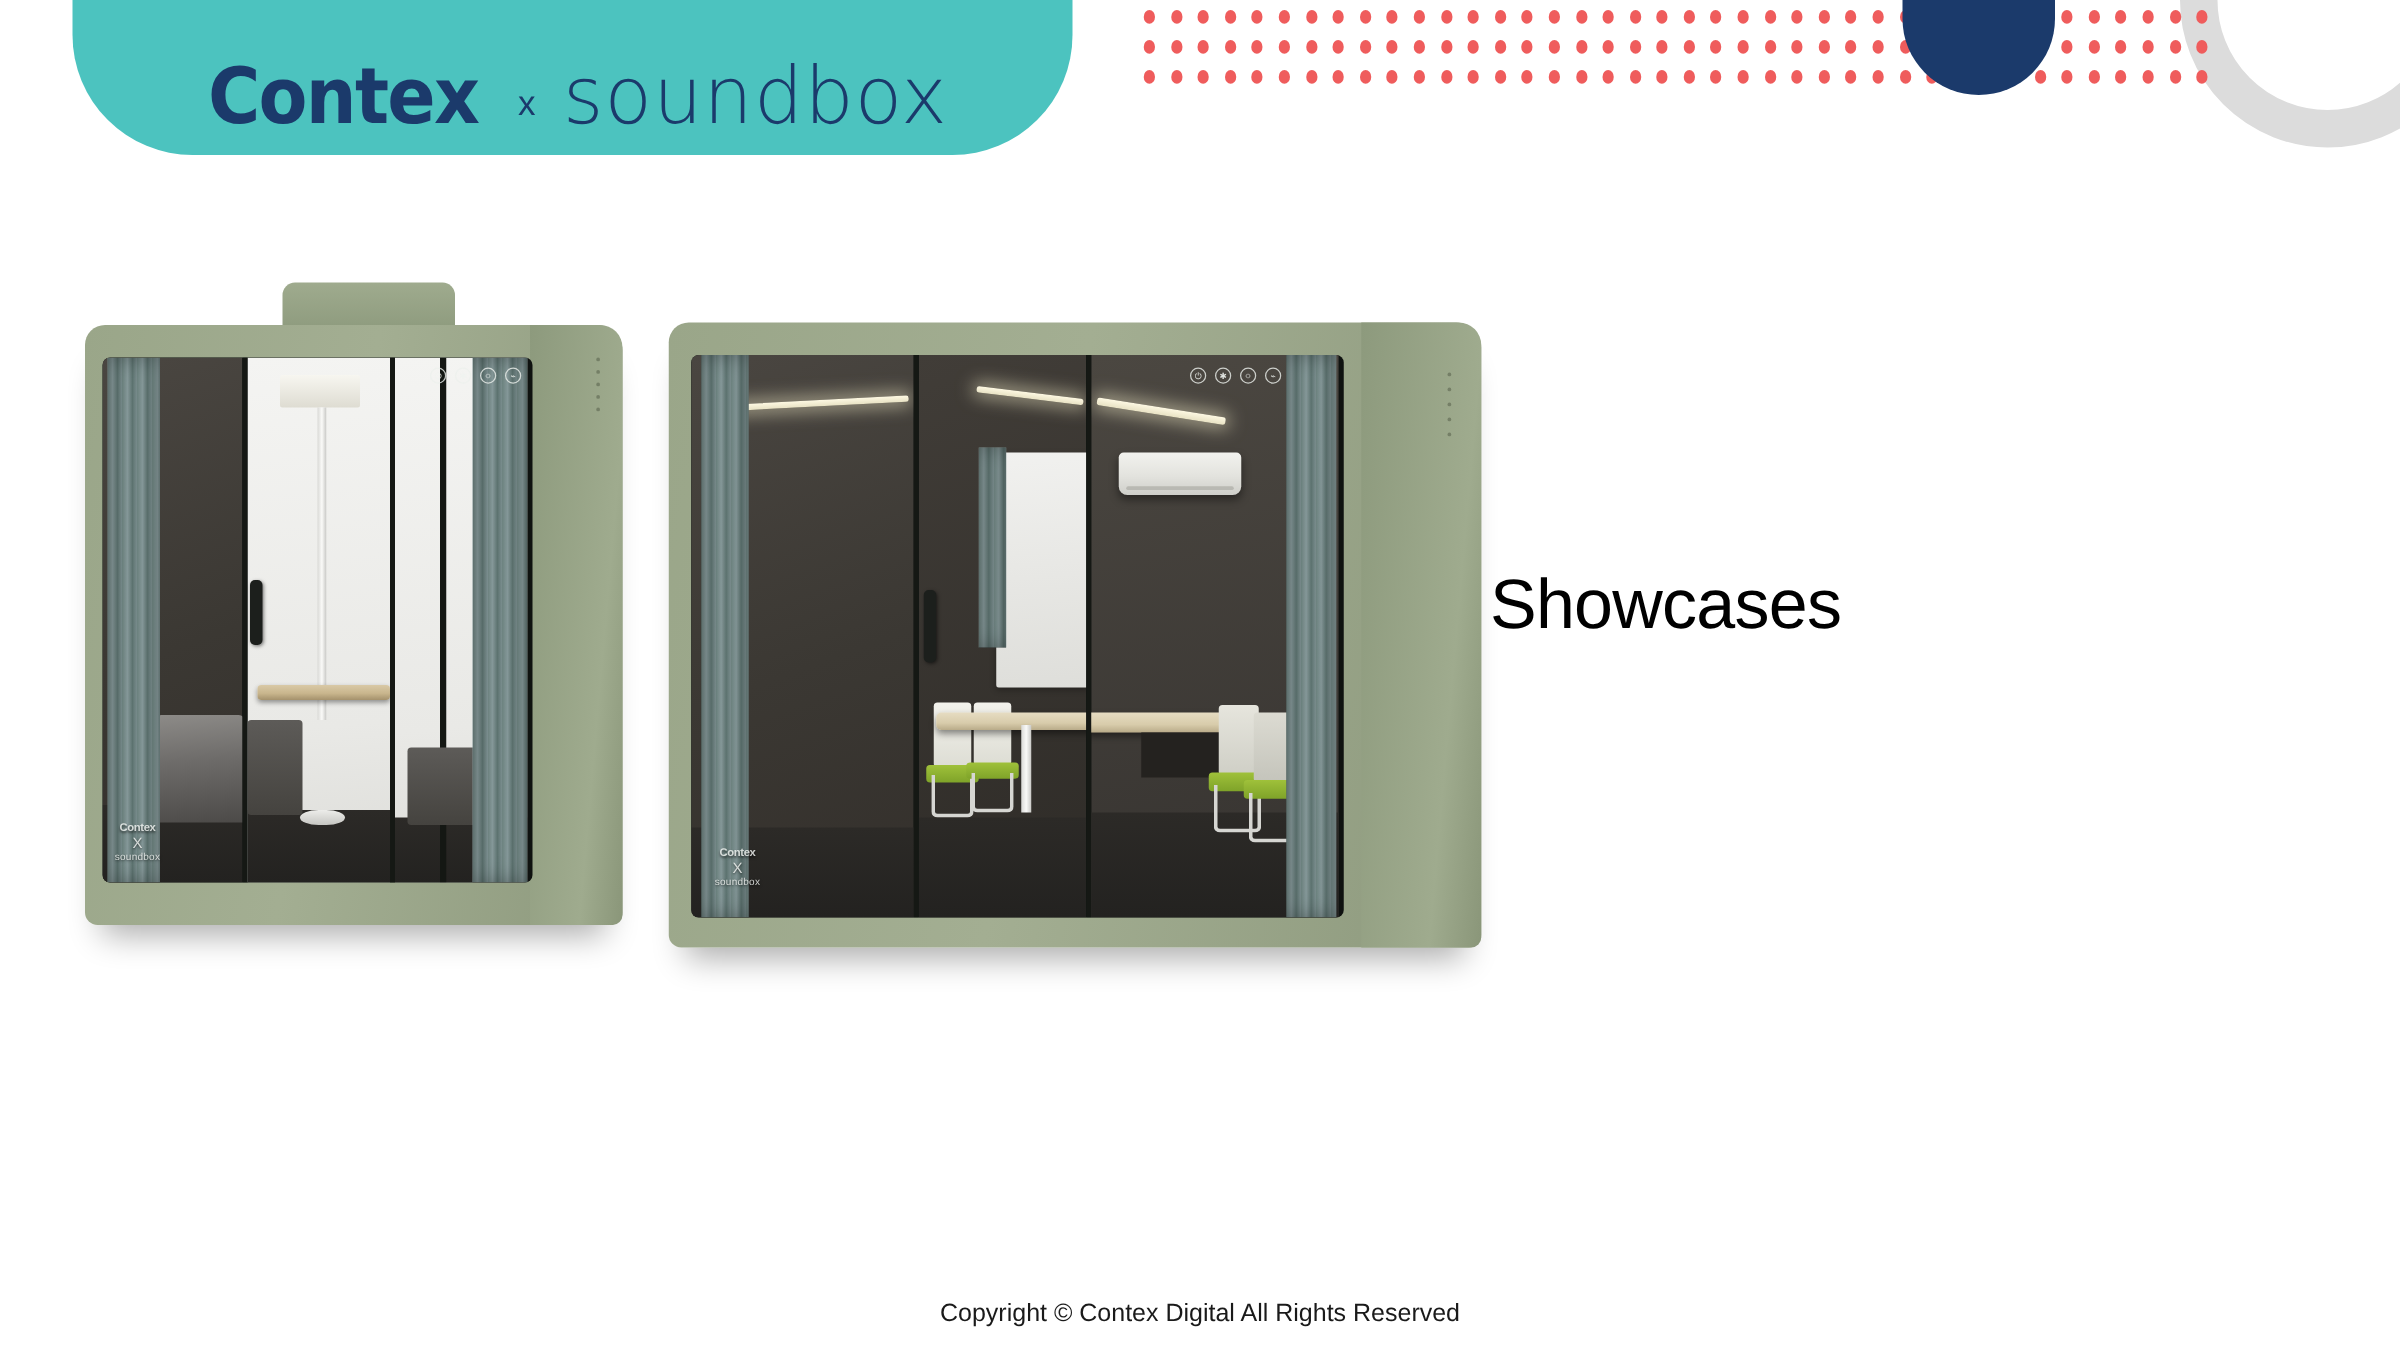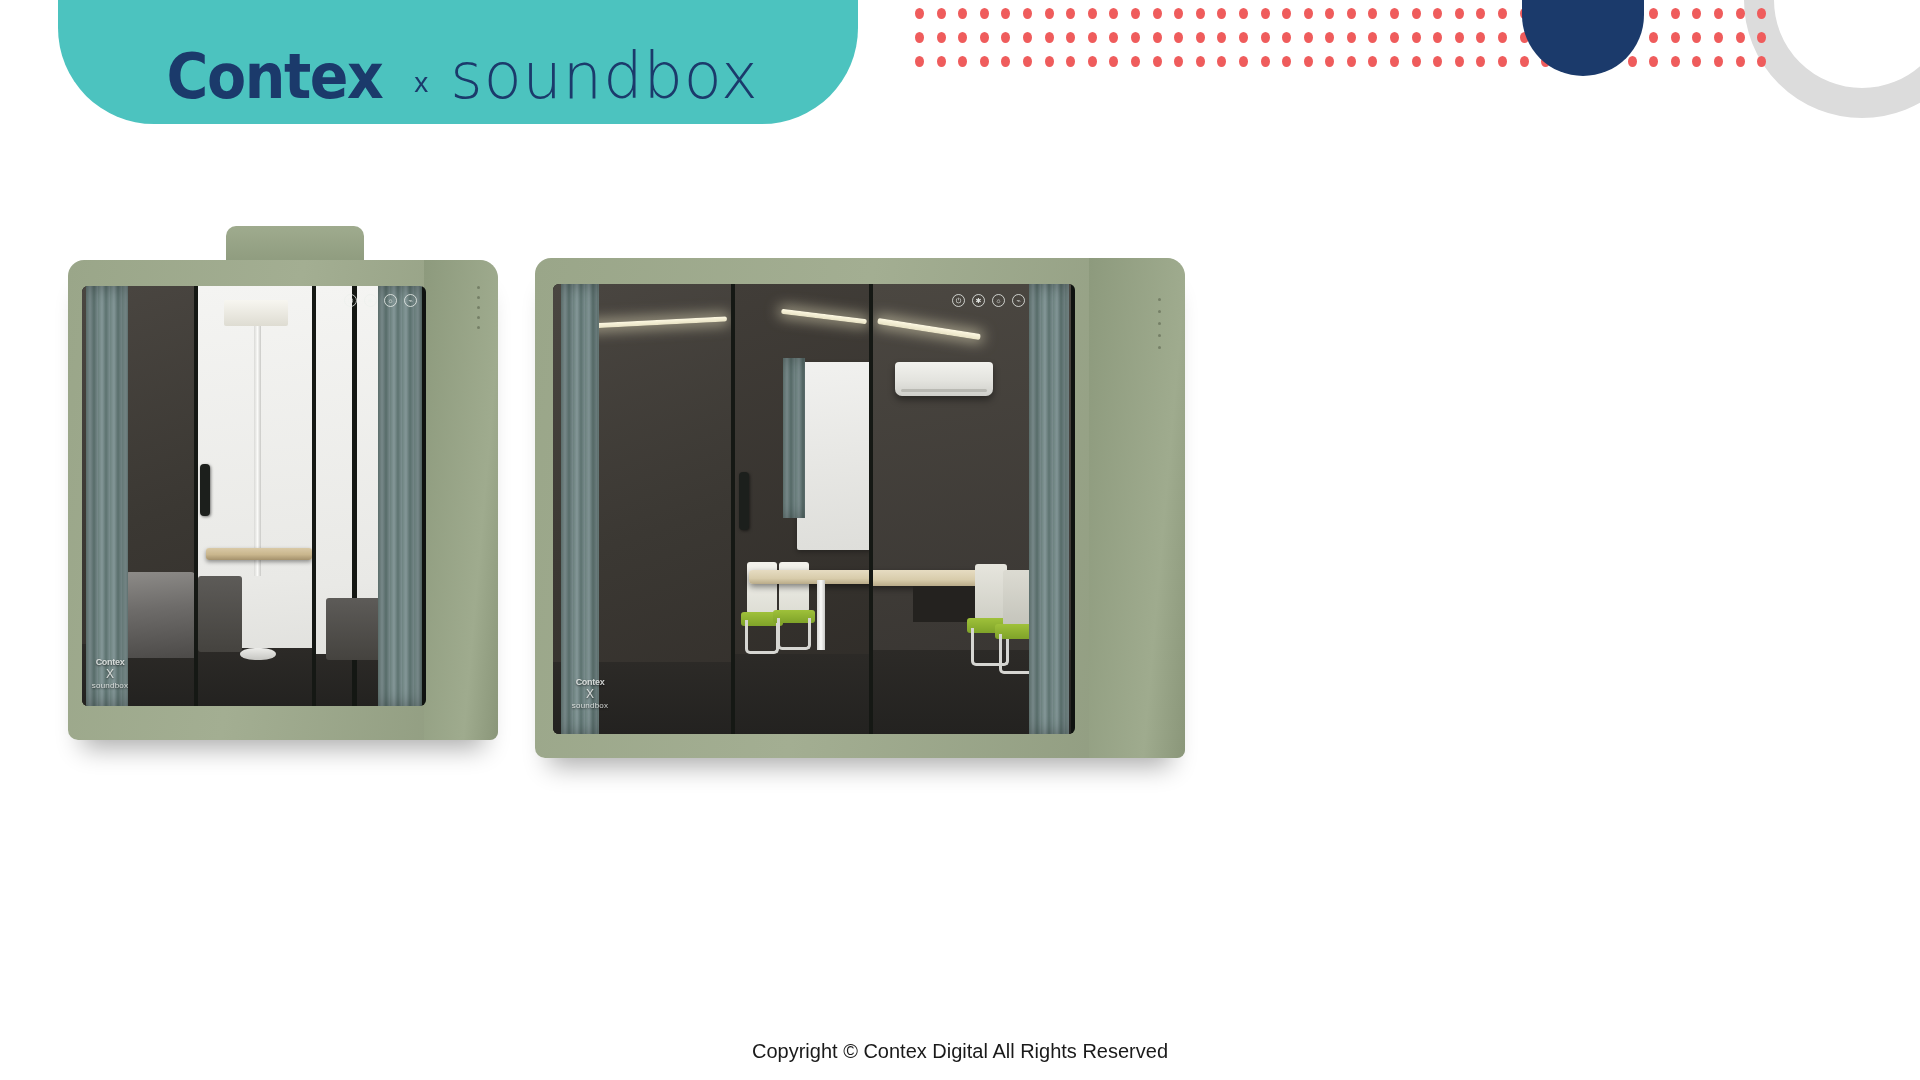--- a/index.html
+++ b/index.html
@@ -473,15 +473,16 @@
           <span class="si">✱</span>
           <span class="si">☼</span>
           <span class="si">⌁</span>
         </div>
       </div>
     </div>
   </div>
 </div>
 
 <div class="headline">
+  <div class="hl-line3">Showcases</div>
 </div>
 
 <div class="footer">Copyright © Contex Digital All Rights Reserved</div>
 
 </body></html>

